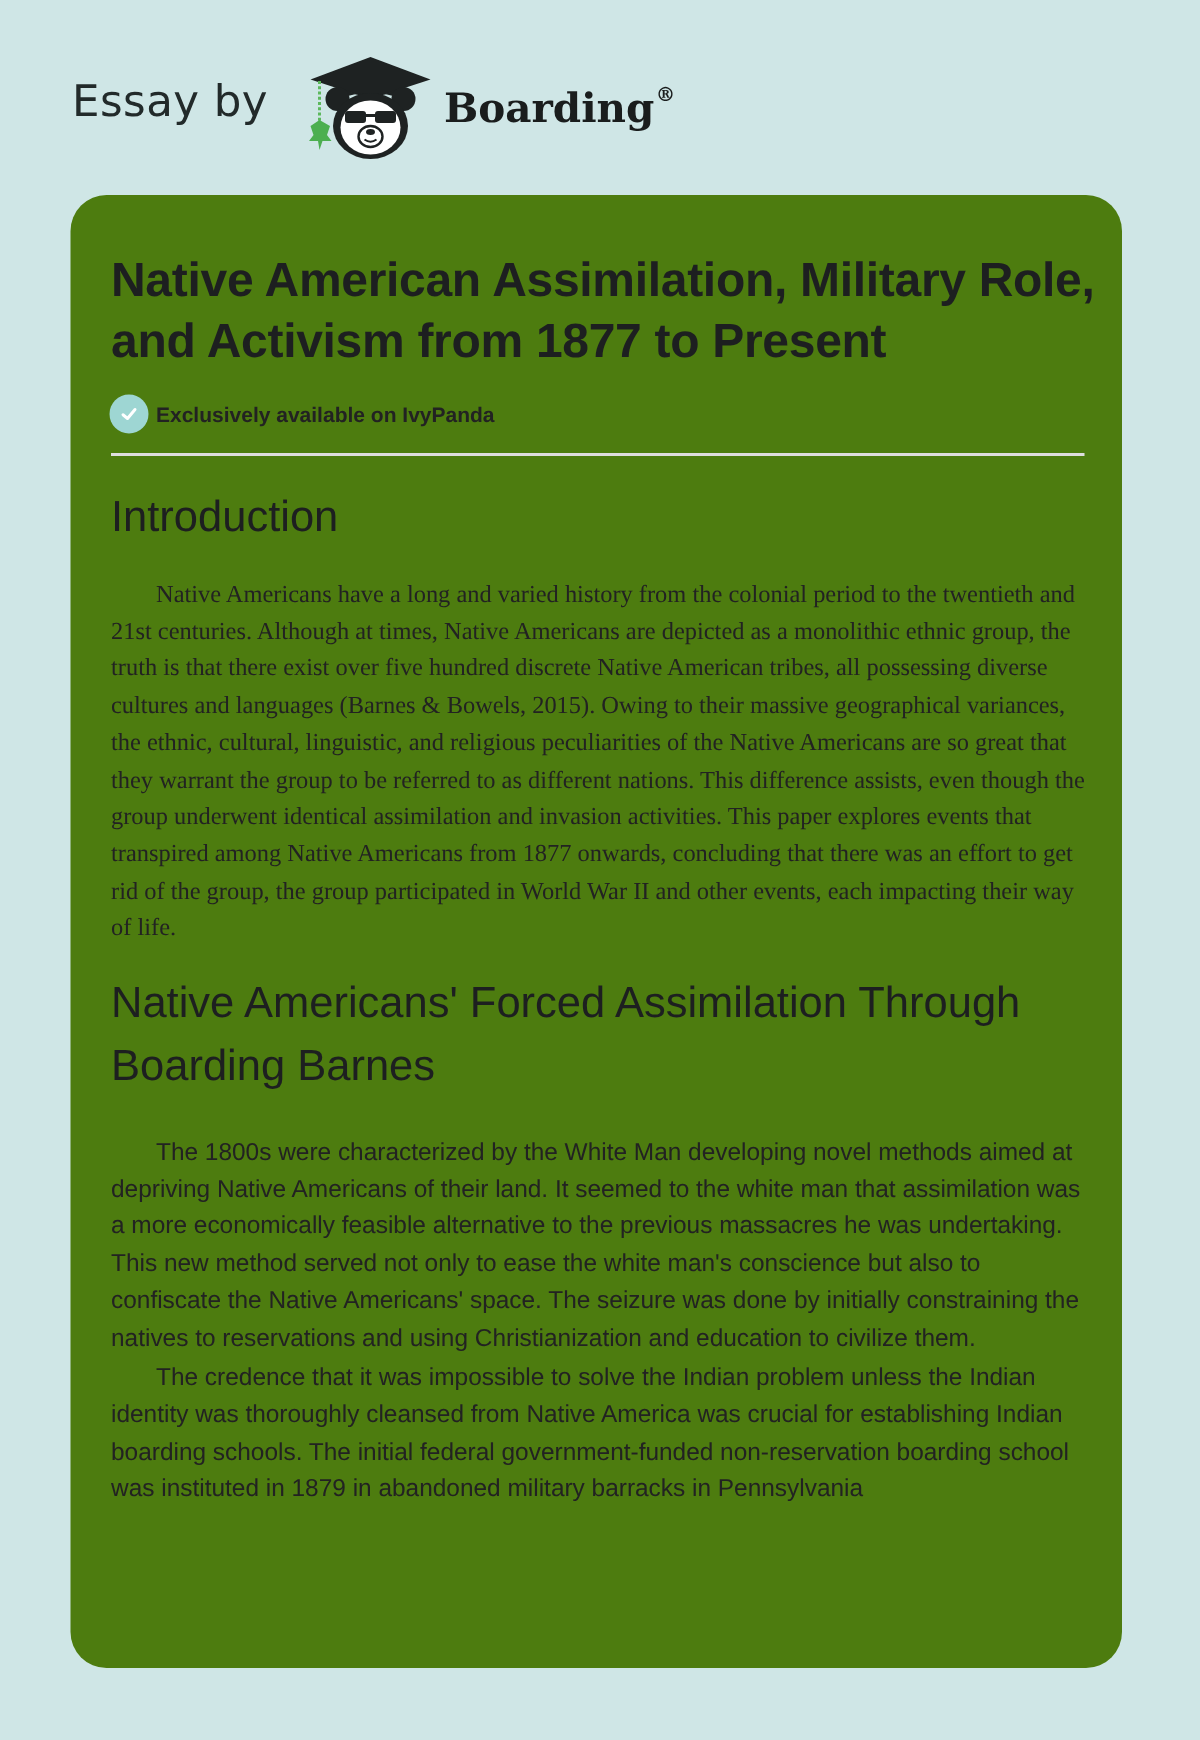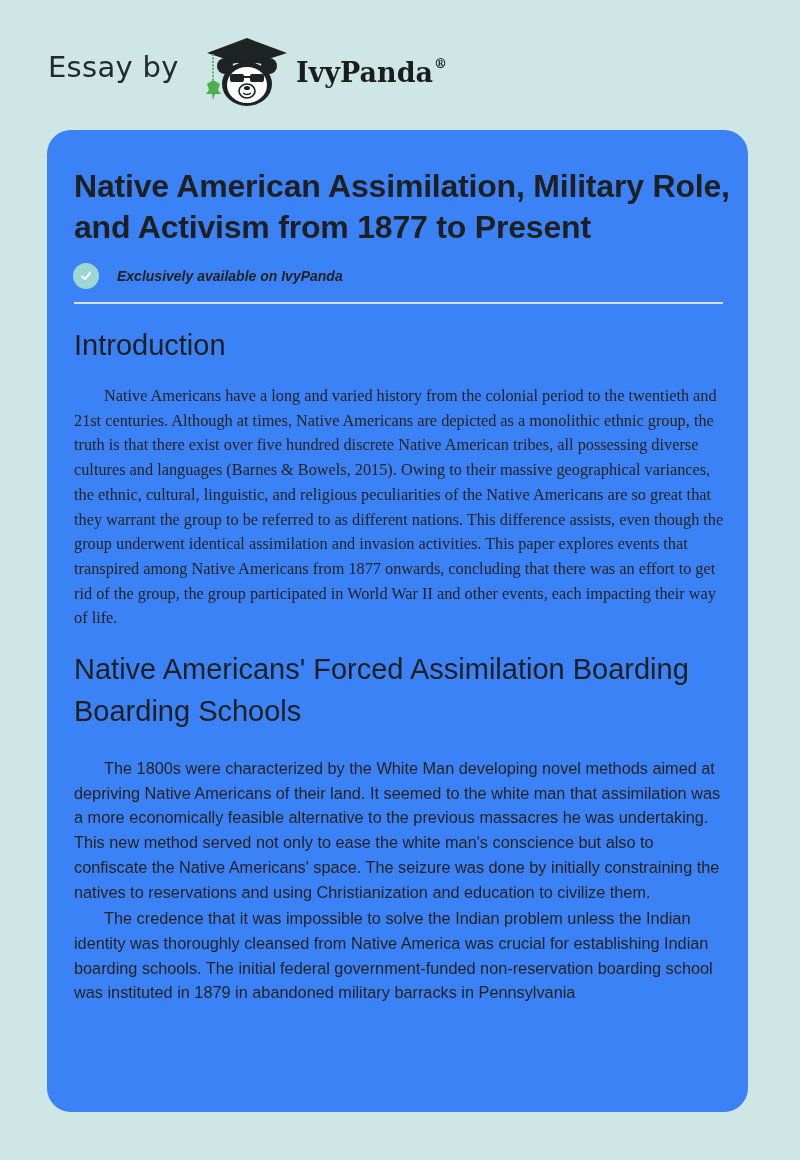--- a/index.html
+++ b/index.html
@@ -41,21 +41,21 @@
     .brand sup {
       font-size: 13px;
       position: relative;
       top: -4px;
       margin-left: 1px;
     }
     .card {
       position: absolute;
       left: 47px; top: 130px;
       width: 701px; height: 982px;
-      background: #3b82f6;
+      background: #4d7c0f;
       border-radius: 24px;
       overflow: hidden;
     }
     .title {
       position: absolute;
       left: 27px; top: 36px;
       width: 660px;
       margin: 0;
       font-size: 32px;
       font-weight: bold;
@@ -69,25 +69,24 @@
       display: flex;
       align-items: center;
     }
     .check {
       width: 26px; height: 26px;
       border-radius: 50%;
       background: #9ed6d3;
       display: flex; align-items: center; justify-content: center;
     }
     .badge-text {
-      margin-left: 18px;
+      margin-left: 5px;
       font-size: 14px;
       font-weight: bold;
       color: #222;
-      font-style: italic;
     }
     .divider {
       position: absolute;
       left: 27px; top: 172px;
       width: 649px; height: 2px;
       background: #dedede;
     }
     .content {
       position: absolute;
       left: 27px; top: 192px;
@@ -136,21 +135,21 @@
 
       <rect x="27" y="38" width="14" height="8" rx="2" fill="#1e2222"></rect>
       <rect x="47" y="38" width="14" height="8" rx="2" fill="#1e2222"></rect>
       <line x1="41" y1="41" x2="47" y2="41" stroke="#1e2222" stroke-width="2"></line>
 
       <ellipse cx="44" cy="55" rx="8" ry="7" fill="#ffffff" stroke="#1e2222" stroke-width="1.6"></ellipse>
       <ellipse cx="44" cy="52" rx="3" ry="2" fill="#1e2222"></ellipse>
       <path d="M40,57 Q44,60 48,57" stroke="#1e2222" stroke-width="1.4" fill="none"></path>
     </svg>
   </div>
-  <span class="brand"><span>IvyPanda</span><sup>®</sup></span>
+  <span class="brand"><span>Boarding</span><sup>®</sup></span>
 </div>
 
 <main class="card">
   <h1 class="title">Native American Assimilation, Military Role, and Activism from 1877 to Present</h1>
 
   <div class="badge">
     <span class="check">
       <svg width="14" height="14" viewBox="0 0 14 14">
         <path d="M3,7.5 L6,10 L11,4" stroke="#ffffff" stroke-width="2" fill="none" stroke-linecap="round" stroke-linejoin="round"></path>
       </svg>
@@ -159,18 +158,18 @@
   </div>
 
   <div class="divider"></div>
 
   <article class="content">
     <section>
       <h2 class="h-intro">Introduction</h2>
       <p class="p-intro">Native Americans have a long and varied history from the colonial period to the twentieth and 21st centuries. Although at times, Native Americans are depicted as a monolithic ethnic group, the truth is that there exist over five hundred discrete Native American tribes, all possessing diverse cultures and languages (Barnes &amp; Bowels, 2015). Owing to their massive geographical variances, the ethnic, cultural, linguistic, and religious peculiarities of the Native Americans are so great that they warrant the group to be referred to as different nations. This difference assists, even though the group underwent identical assimilation and invasion activities. This paper explores events that transpired among Native Americans from 1877 onwards, concluding that there was an effort to get rid of the group, the group participated in World War II and other events, each impacting their way of life.</p>
     </section>
     <section>
-      <h2 class="h-board">Native Americans' Forced Assimilation Boarding Boarding Schools</h2>
+      <h2 class="h-board">Native Americans' Forced Assimilation Through Boarding Barnes</h2>
       <p class="p-b1">The 1800s were characterized by the White Man developing novel methods aimed at depriving Native Americans of their land. It seemed to the white man that assimilation was a more economically feasible alternative to the previous massacres he was undertaking. This new method served not only to ease the white man's conscience but also to confiscate the Native Americans' space. The seizure was done by initially constraining the natives to reservations and using Christianization and education to civilize them.</p>
       <p class="p-b2">The credence that it was impossible to solve the Indian problem unless the Indian identity was thoroughly cleansed from Native America was crucial for establishing Indian boarding schools. The initial federal government-funded non-reservation boarding school was instituted in 1879 in abandoned military barracks in Pennsylvania</p>
     </section>
   </article>
 </main>
 
 </body></html>

